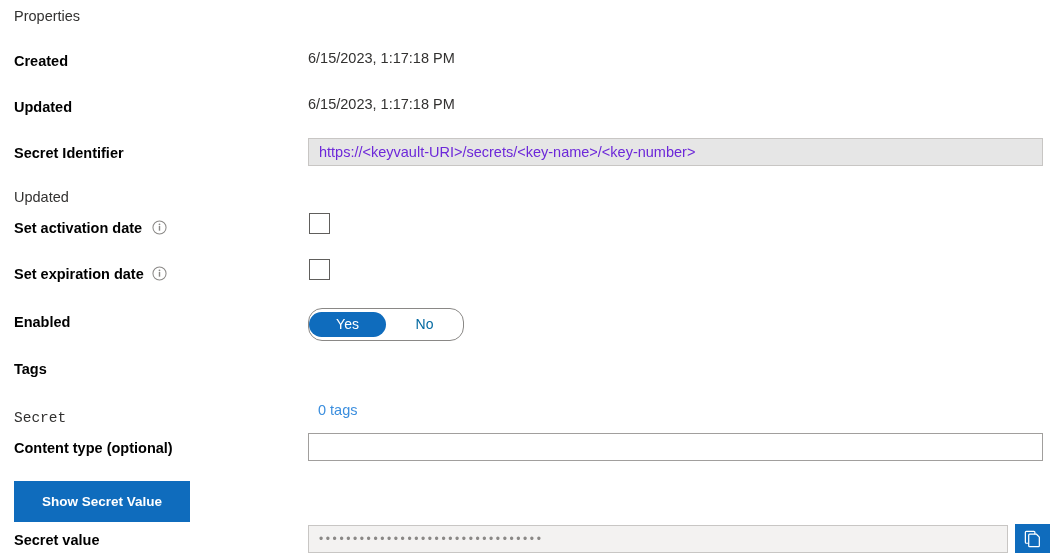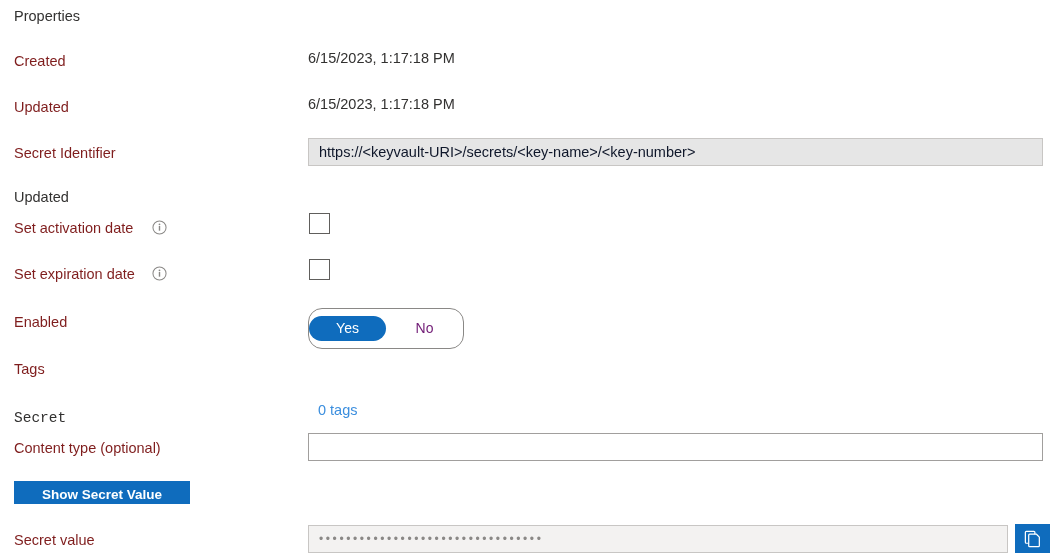--- a/index.html
+++ b/index.html
@@ -14,23 +14,24 @@
     font-family: "Liberation Sans", sans-serif;
     color: #323130;
     overflow: hidden;
     -webkit-font-smoothing: antialiased;
   }
 
   .label {
     position: absolute;
     left: 14px;
     font-size: 14.5px;
-    color: #7f1d1d;
-    white-space: nowrap;
-    line-height: 20px;
+    color: #000000;
+    white-space: nowrap;
+    line-height: 20px;
+    font-weight: bold;
   }
 
   .section-head {
     position: absolute;
     left: 14px;
     font-size: 14.5px;
     color: #323130;
     white-space: nowrap;
     line-height: 20px;
   }
@@ -52,21 +53,21 @@
     height: 28px;
     background: #e6e6e6;
     border: 1px solid #c8c6c4;
     box-sizing: border-box;
     display: flex;
     align-items: center;
   }
   .readonly-field .fv {
     padding-left: 10px;
     font-size: 14.5px;
-    color: #0f172a;
+    color: #6d28d9;
     white-space: nowrap;
   }
 
   
   .text-input {
     position: absolute;
     left: 308px;
     width: 735px;
     height: 28px;
     background: #ffffff;
@@ -118,36 +119,36 @@
     width: 15px;
     height: 15px;
   }
   .info-icon svg { display: block; }
 
   
   .toggle {
     position: absolute;
     left: 308px;
     width: 156px;
-    height: 41px;
+    height: 33px;
     border: 1px solid #8a8886;
     border-radius: 14px;
     background: #ffffff;
     box-sizing: border-box;
     display: flex;
     align-items: center;
     overflow: hidden;
   }
   .toggle .opt {
     flex: 1 1 50%;
     text-align: center;
     font-size: 14px;
     line-height: 25px;
     height: 25px;
-    color: #701a75;
+    color: #0369a1;
     user-select: none;
   }
   .toggle .opt.on {
     background: #0f6cbd;
     color: #ffffff;
     border-radius: 13px;
   }
 
   
   .link {
@@ -158,21 +159,21 @@
     line-height: 20px;
     cursor: pointer;
     white-space: nowrap;
   }
 
   
   .btn-primary {
     position: absolute;
     left: 14px;
     width: 176px;
-    height: 23px;
+    height: 41px;
     background: #0f6cbd;
     border: none;
     color: #ffffff;
     font-family: "Liberation Sans", sans-serif;
     font-size: 13.5px;
     font-weight: bold;
     cursor: pointer;
     padding: 0;
     text-align: center;
     line-height: 27px;

